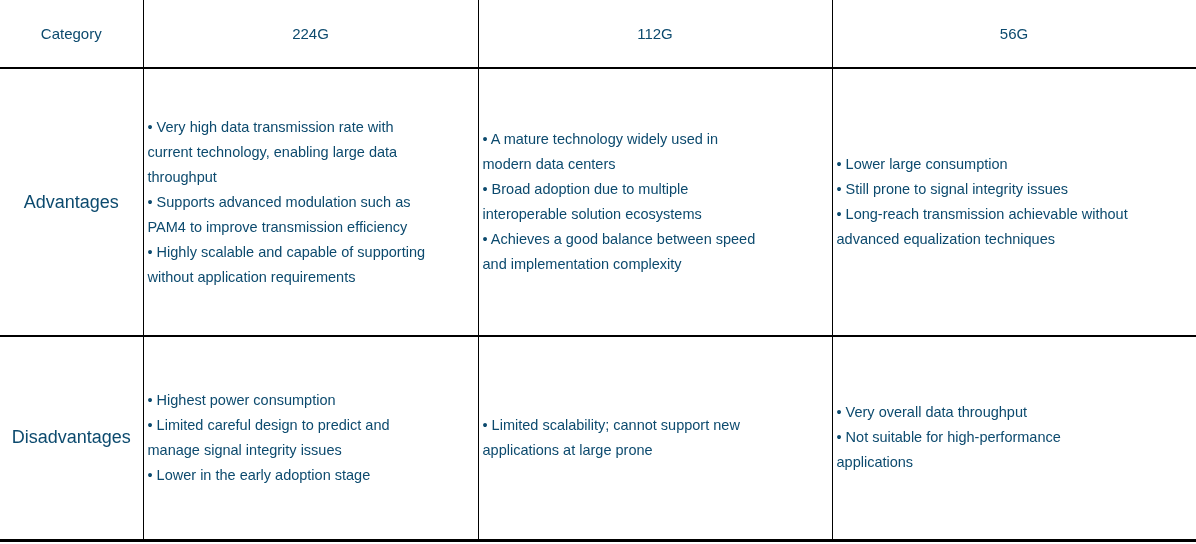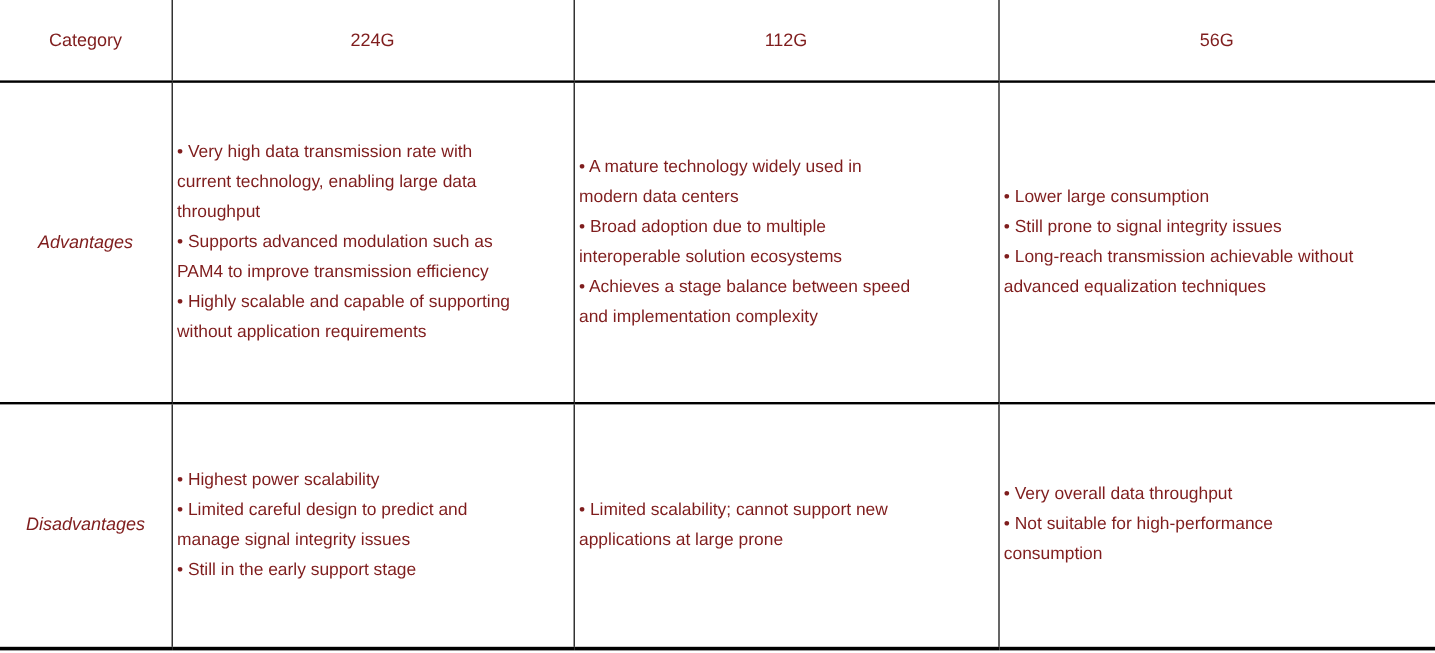--- a/index.html
+++ b/index.html
@@ -11,41 +11,40 @@
     width: 1196px;
     height: 544px;
     background: #ffffff;
     overflow: hidden;
   }
   table.cmp {
     border-collapse: collapse;
     table-layout: fixed;
     width: 1196px;
     font-family: "Liberation Sans", sans-serif;
-    color: #7f1d1d;
+    color: #0c4a6e;
     background: #ffffff;
   }
   table.cmp td {
     border-right: 1px solid #000000;
     border-bottom: 2px solid #000000;
     vertical-align: middle;
     padding: 0 4px;
     overflow: hidden;
   }
   table.cmp tr.last-row td {
     border-bottom: 3px solid #000000;
   }
   td.hdr-cell {
     text-align: center;
     font-size: 15px;
   }
   td.label-cell {
     text-align: center;
-    font-size: 15px;
-    font-style: italic;
+    font-size: 18px;
   }
   td.content-cell {
     text-align: left;
     font-size: 14.5px;
   }
   .bullet-line {
     white-space: pre;
     line-height: 25px;
   }
   tr.hdr-row    { height: 68px; }
@@ -80,44 +79,44 @@
           <div class="bullet-line">• Supports advanced modulation such as
 PAM4 to improve transmission efficiency</div>
           <div class="bullet-line">• Highly scalable and capable of supporting
 without application requirements</div>
         </td>
         <td class="content-cell">
           <div class="bullet-line">• A mature technology widely used in
 modern data centers</div>
           <div class="bullet-line">• Broad adoption due to multiple
 interoperable solution ecosystems</div>
-          <div class="bullet-line">• Achieves a stage balance between speed
+          <div class="bullet-line">• Achieves a good balance between speed
 and implementation complexity</div>
         </td>
         <td class="content-cell">
           <div class="bullet-line">• Lower large consumption</div>
           <div class="bullet-line">• Still prone to signal integrity issues</div>
           <div class="bullet-line">• Long-reach transmission achievable without
 advanced equalization techniques</div>
         </td>
       </tr>
 
       <tr class="disadv-row last-row">
         <td class="label-cell">Disadvantages</td>
         <td class="content-cell">
-          <div class="bullet-line">• Highest power scalability</div>
+          <div class="bullet-line">• Highest power consumption</div>
           <div class="bullet-line">• Limited careful design to predict and
 manage signal integrity issues</div>
-          <div class="bullet-line">• Still in the early support stage</div>
+          <div class="bullet-line">• Lower in the early adoption stage</div>
         </td>
         <td class="content-cell">
           <div class="bullet-line">• Limited scalability; cannot support new
 applications at large prone</div>
         </td>
         <td class="content-cell">
           <div class="bullet-line">• Very overall data throughput</div>
           <div class="bullet-line">• Not suitable for high-performance
-consumption</div>
+applications</div>
         </td>
       </tr>
     </tbody>
   </table>
 </div>
 
 </body></html>

